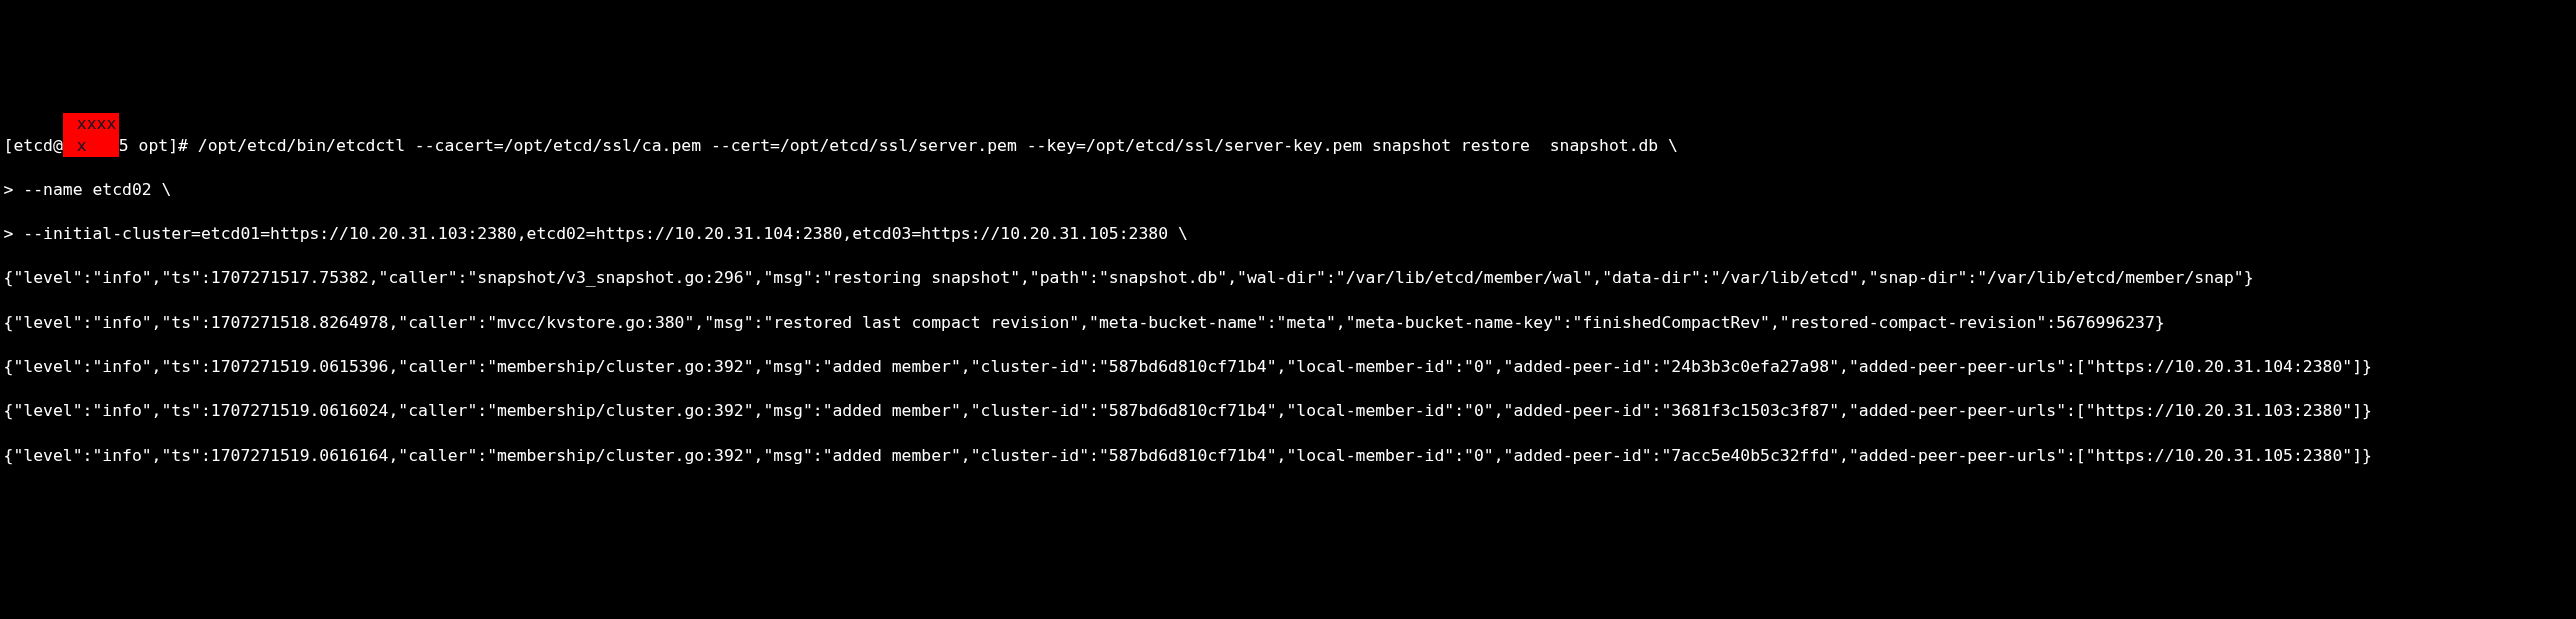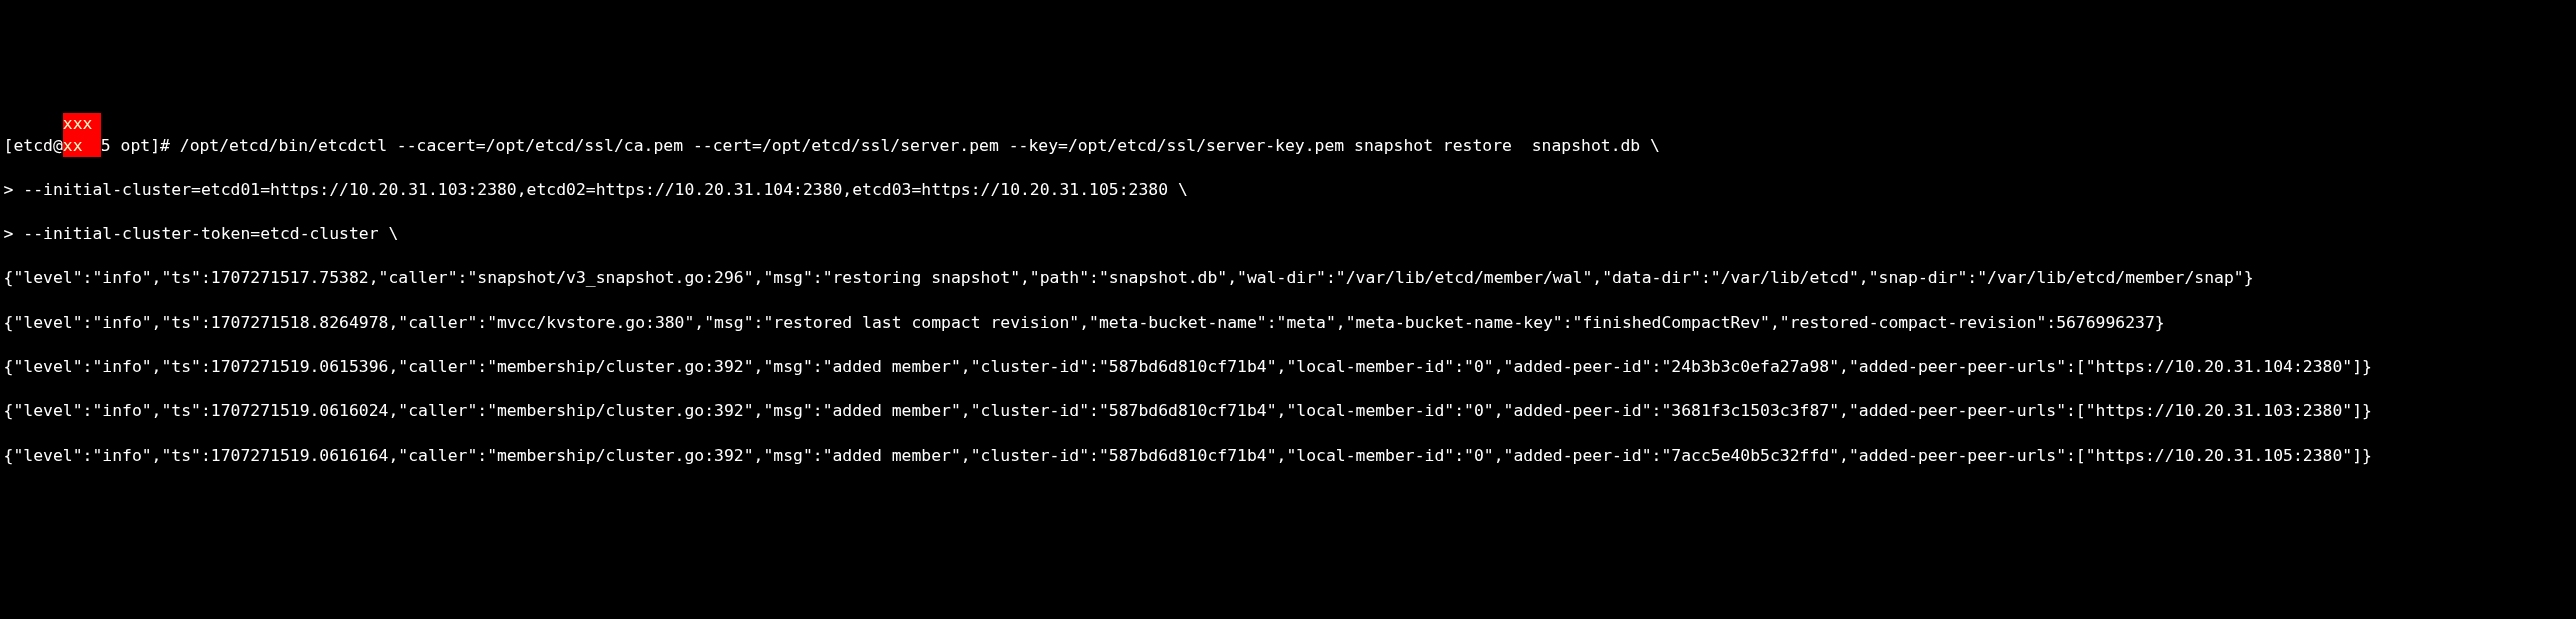--- a/index.html
+++ b/index.html
@@ -20,34 +20,35 @@
     }
     .terminal {
       width: 100%;
     }
     .line {
       white-space: pre-wrap;
       word-break: break-all;
     }
     .redacted {
       background-color: #ff0000;
-      color: #fef9c3;
+      color: #0f172a;
       display: inline-block;
-      width: 38px;
+      width: 56px;
+      padding-left: 14px;
     }
   </style>
 </head>
 <body>
 
 
 
 <div class="terminal">
 <div class="line"><span>[etcd@</span><span class="redacted">xxxxx</span><span>5 opt]# </span><span>/opt/etcd/bin/etcdctl --cacert=/opt/etcd/ssl/ca.pem --cert=/opt/etcd/ssl/server.pem --key=/opt/etcd/ssl/server-key.pem snapshot restore  snapshot.db \</span></div>
+<div class="line">&gt; --name etcd02 \</div>
 <div class="line">&gt; --initial-cluster=etcd01=https://10.20.31.103:2380,etcd02=https://10.20.31.104:2380,etcd03=https://10.20.31.105:2380 \</div>
-<div class="line">&gt; --initial-cluster-token=etcd-cluster \</div>
 <div class="line">{"level":"info","ts":1707271517.75382,"caller":"snapshot/v3_snapshot.go:296","msg":"restoring snapshot","path":"snapshot.db","wal-dir":"/var/lib/etcd/member/wal","data-dir":"/var/lib/etcd","snap-dir":"/var/lib/etcd/member/snap"}</div>
 <div class="line">{"level":"info","ts":1707271518.8264978,"caller":"mvcc/kvstore.go:380","msg":"restored last compact revision","meta-bucket-name":"meta","meta-bucket-name-key":"finishedCompactRev","restored-compact-revision":5676996237}</div>
 <div class="line">{"level":"info","ts":1707271519.0615396,"caller":"membership/cluster.go:392","msg":"added member","cluster-id":"587bd6d810cf71b4","local-member-id":"0","added-peer-id":"24b3b3c0efa27a98","added-peer-peer-urls":["https://10.20.31.104:2380"]}</div>
 <div class="line">{"level":"info","ts":1707271519.0616024,"caller":"membership/cluster.go:392","msg":"added member","cluster-id":"587bd6d810cf71b4","local-member-id":"0","added-peer-id":"3681f3c1503c3f87","added-peer-peer-urls":["https://10.20.31.103:2380"]}</div>
 <div class="line">{"level":"info","ts":1707271519.0616164,"caller":"membership/cluster.go:392","msg":"added member","cluster-id":"587bd6d810cf71b4","local-member-id":"0","added-peer-id":"7acc5e40b5c32ffd","added-peer-peer-urls":["https://10.20.31.105:2380"]}</div>
 
 
 </div>
 
 

